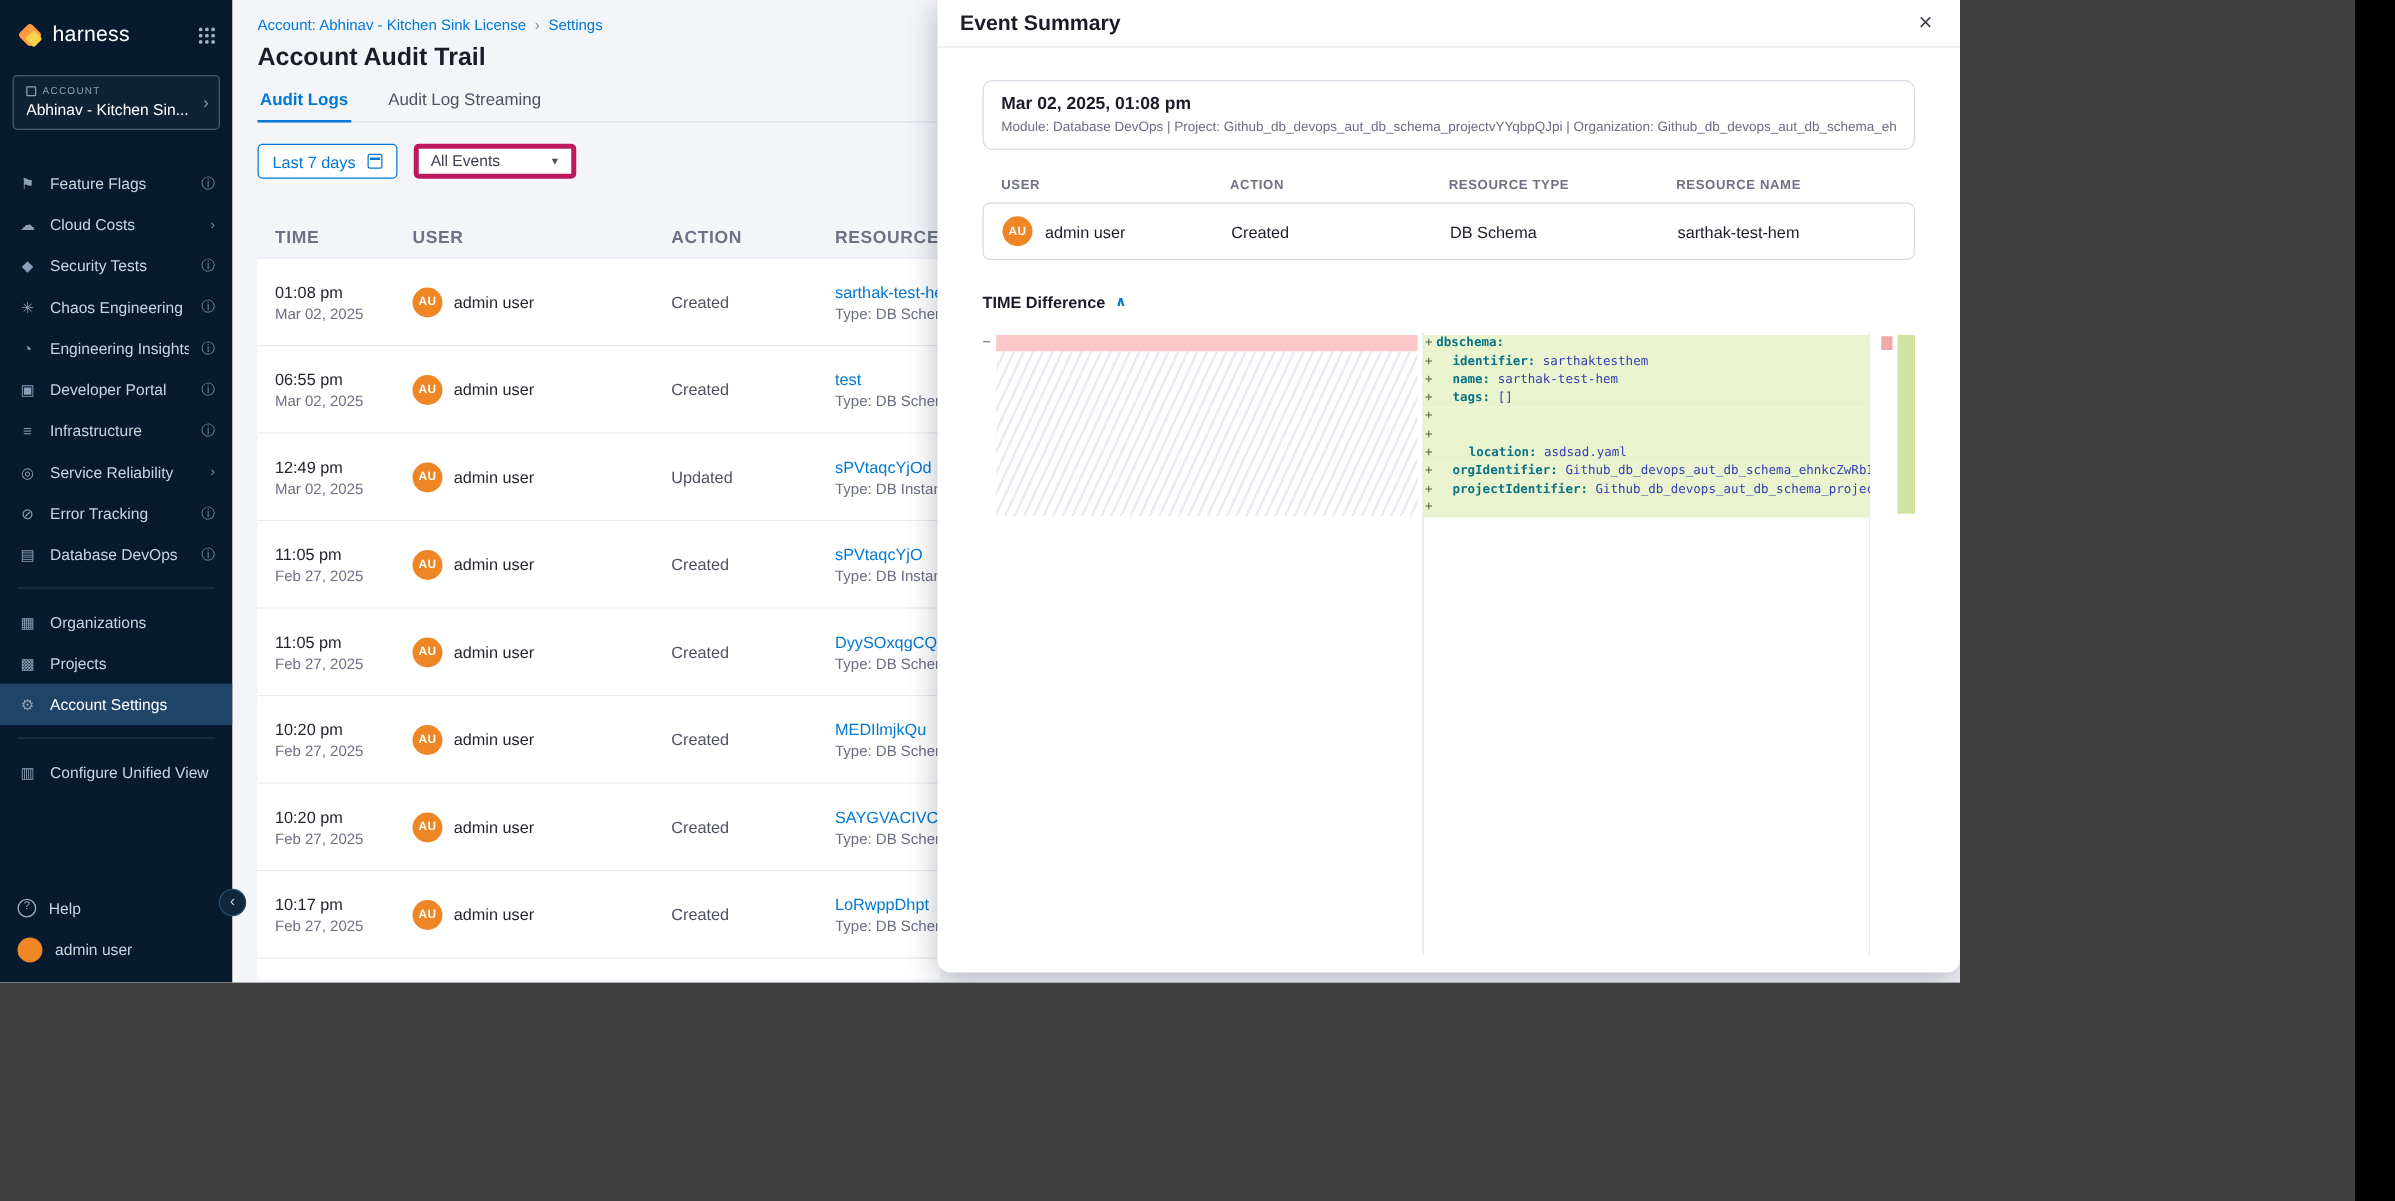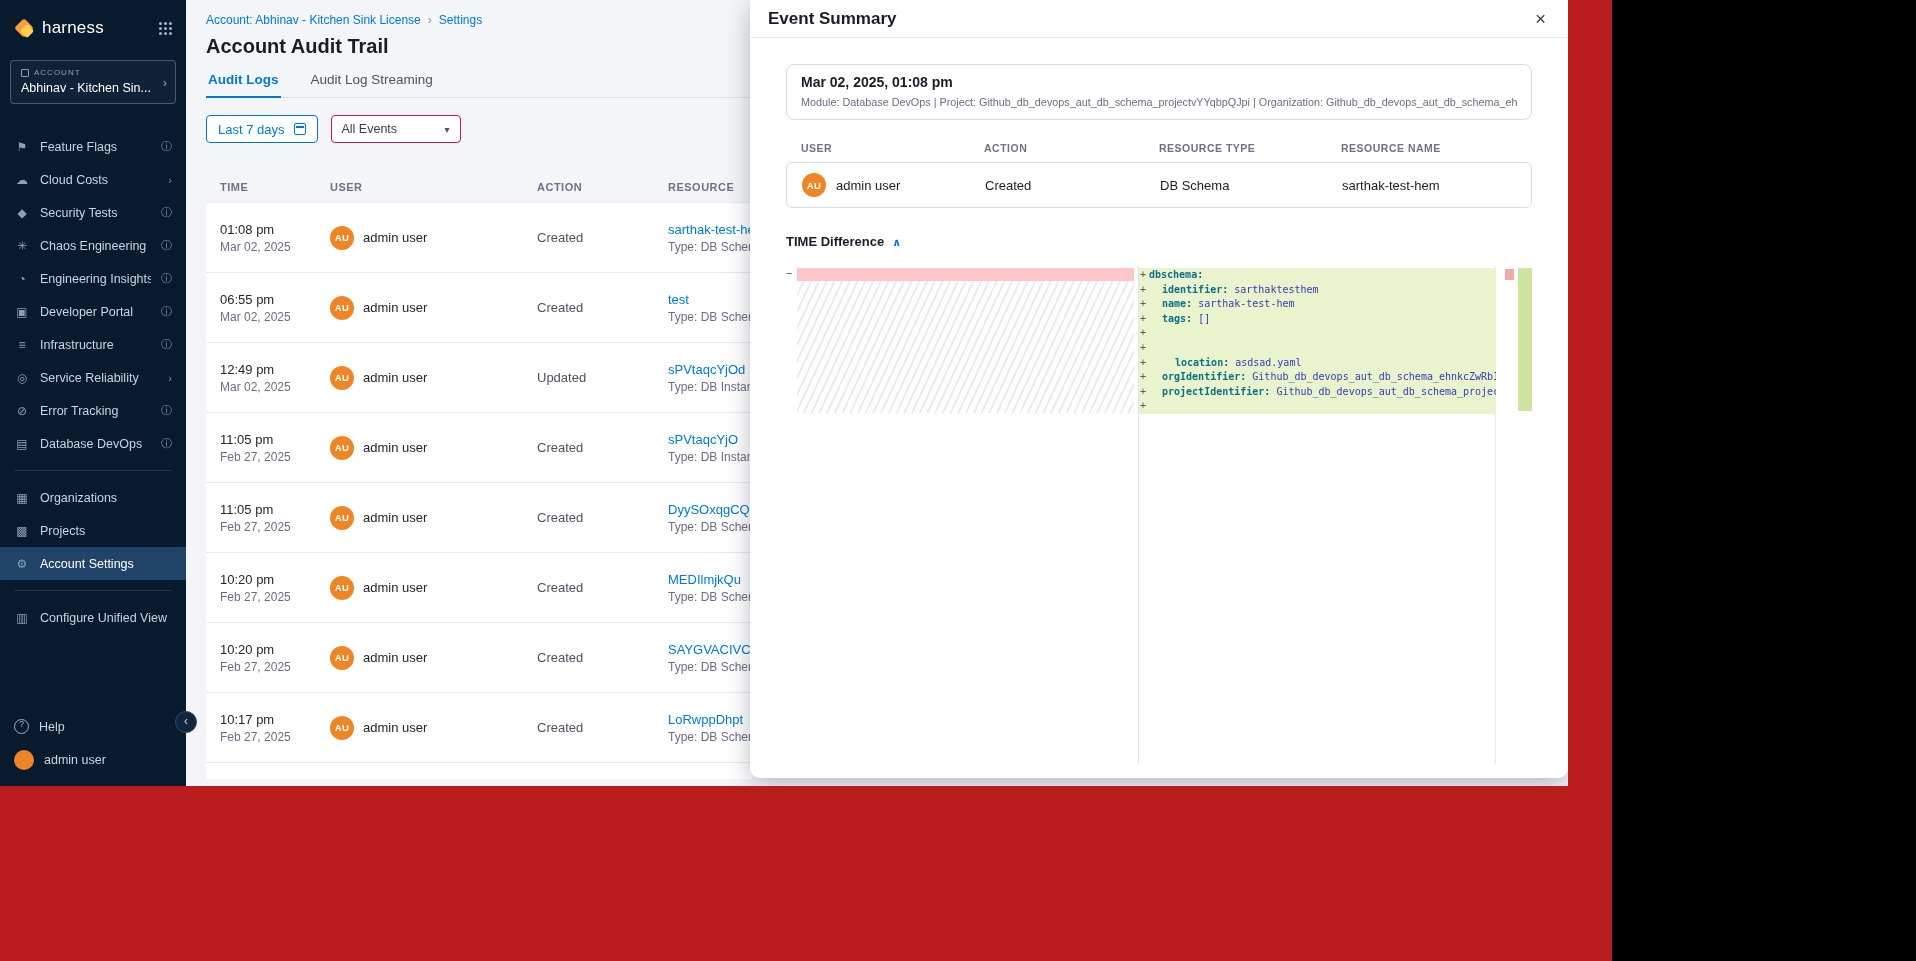--- a/index.html
+++ b/index.html
@@ -1,17 +1,17 @@
 <!DOCTYPE html>
 <html><head>
 <meta charset="utf-8">
 <style>
   html,body{margin:0;padding:0;background:#000;}
   *{box-sizing:border-box;}
-  .screen{position:relative;width:1612px;height:961px;background:#b91c1c;overflow:hidden;
+  .screen{position:relative;width:1884px;height:961px;background:#404040;overflow:hidden;
           font-family:"Liberation Sans","DejaVu Sans",sans-serif;}
   .app{position:absolute;left:0;top:0;width:1568px;height:786px;background:#f3f5f9;overflow:hidden;}
 
   
   .sidebar{position:absolute;left:0;top:0;width:186px;height:100%;background:#071a2e;display:flex;flex-direction:column;}
   .brand{display:flex;align-items:center;gap:8px;padding:18px 14px 14px 14px;}
   .logo{width:20px;height:20px;position:relative;flex:none;}
   .logo::before{content:"";position:absolute;inset:3px;background:#ff9a3e;transform:rotate(45deg);border-radius:3px;}
   .logo::after{content:"";position:absolute;left:8px;top:8px;width:10px;height:10px;background:#ffd24d;transform:rotate(45deg);border-radius:2px;}
   .brand-name{color:#fff;font-size:17px;font-weight:500;letter-spacing:.2px;}
@@ -48,25 +48,25 @@
   .page-title{margin:8px 0 0 0;font-size:20px;font-weight:700;color:#1c1c28;}
   .tabs{display:flex;gap:28px;margin-top:14px;border-bottom:1px solid #dcdfe8;}
   .tab{padding:0 2px 9px 2px;font-size:13.5px;color:#4f5162;cursor:pointer;}
   .tab.active{color:#0278d5;border-bottom:2px solid #0278d5;margin-bottom:-1px;font-weight:600;}
   .filters{display:flex;gap:13px;margin-top:17px;align-items:center;}
   .date-btn{display:flex;align-items:center;gap:9px;height:28px;padding:0 11px;border:1px solid #0278d5;border-radius:4px;
     background:#fff;color:#0278d5;font-size:13px;cursor:pointer;font-family:inherit;}
   .cal{width:12px;height:12px;border:1.5px solid #0278d5;border-radius:2px;position:relative;flex:none;}
   .cal::before{content:"";position:absolute;left:1px;right:1px;top:2px;height:1.5px;background:#0278d5;}
   .select{display:flex;align-items:center;justify-content:space-between;width:130px;height:28px;padding:4px 10px;
-    border:1px solid #be185d;border-radius:4px;background:#fff;font-size:12.5px;color:#3c3d4c;cursor:pointer;}
+    border:4px solid #be185d;border-radius:4px;background:#fff;font-size:12.5px;color:#3c3d4c;cursor:pointer;}
   .sel-chev{color:#4f5162;font-size:10px;}
   .sel-chev::before{content:"▾";}
   .tbl-head{display:grid;grid-template-columns:110px 207px 131px 1fr;width:546px;padding-left:14px;margin-top:38px;
-    font-size:11px;font-weight:700;letter-spacing:.5px;color:#6f7186;}
+    font-size:14px;font-weight:700;letter-spacing:.5px;color:#6f7186;}
   .tbl{width:546px;margin-top:9px;border-top:1px solid #e8eaf1;}
   .arow{display:grid;grid-template-columns:110px 207px 131px 1fr;align-items:center;height:70px;padding-left:14px;
     background:#fff;border-bottom:1px solid #e8eaf1;cursor:pointer;}
   .t1{font-size:13px;color:#24252e;}
   .t2{font-size:12px;color:#6b6d85;margin-top:3px;white-space:nowrap;overflow:hidden;}
   .c-user{display:flex;align-items:center;gap:9px;}
   .avatar{width:24px;height:24px;border-radius:50%;background:#ee8625;color:#fff;font-size:9.5px;font-weight:700;
     display:flex;align-items:center;justify-content:center;flex:none;letter-spacing:.3px;}
   .uname{font-size:13px;color:#24252e;}
   .c-action{font-size:13px;color:#4f5162;}

